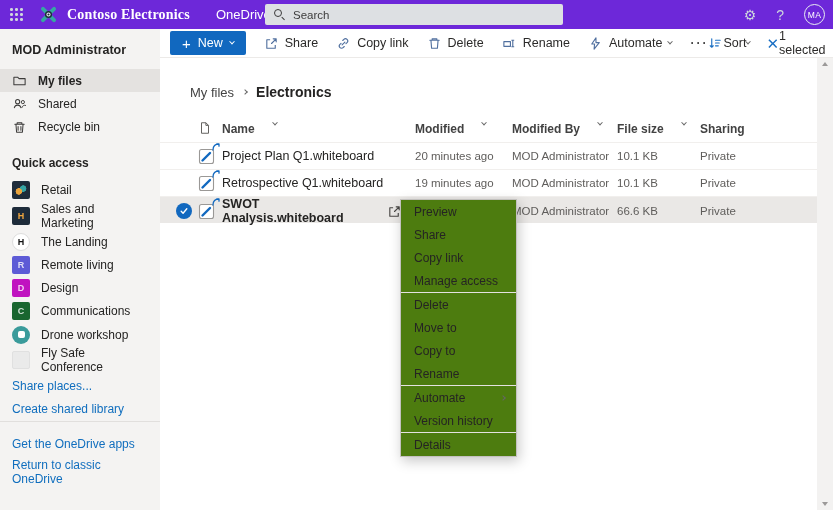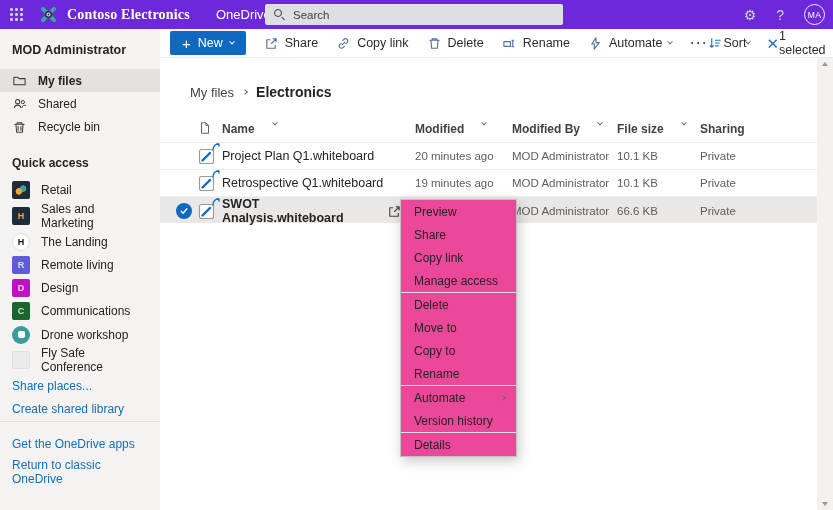--- a/index.html
+++ b/index.html
@@ -78,21 +78,21 @@
   .fname { font-size:12.5px; color:#252423; display:flex; align-items:center; }
   .frow.selected .fname { font-weight:bold;gap:43px; }
   .subcell { font-size:11.5px; color:#5f5d5b; }
   .fileicon { position:relative; width:17px; height:17px; }
   .badge { position:absolute; top:-5px; right:-5px; color:#1168bf; }
   .rowactions { margin-left:auto; display:flex; align-items:center; gap:13px; padding-right:20px; }
   .dots { color:#484644; font-size:13px; cursor:pointer; line-height:1; }
   .selcheck { width:16px; height:16px; border-radius:50%; background:#1168bf; display:flex; align-items:center; justify-content:center; margin:0 auto; }
 
   
-  .context-menu { position:absolute; left:400px; top:199px; width:117px; background:#ec4899; border:1px solid #c3c1bf; box-shadow:2px 4px 12px rgba(0,0,0,.22); z-index:20; }
+  .context-menu { position:absolute; left:400px; top:199px; width:117px; background:#4d7c0f; border:1px solid #c3c1bf; box-shadow:2px 4px 12px rgba(0,0,0,.22); z-index:20; }
   .menu-item { height:23px; display:flex; align-items:center; justify-content:space-between; padding:0 11px 0 13px; font-size:12px; color:#252423; cursor:pointer; }
   .menu-divider { height:1px; background:#e4e2e0; }
 
   
   .scrollbar { position:absolute; right:0; top:58px; bottom:0; width:16px; background:#f3f2f1; display:flex; flex-direction:column; justify-content:space-between; align-items:center; padding:4px 0; z-index:5; }
   .sb-arrow { width:0; height:0; border-left:3.5px solid transparent; border-right:3.5px solid transparent; cursor:pointer; }
   .sb-up { border-bottom:4.5px solid #9b9998; }
   .sb-down { border-top:4.5px solid #9b9998; }
 </style>
 </head>

